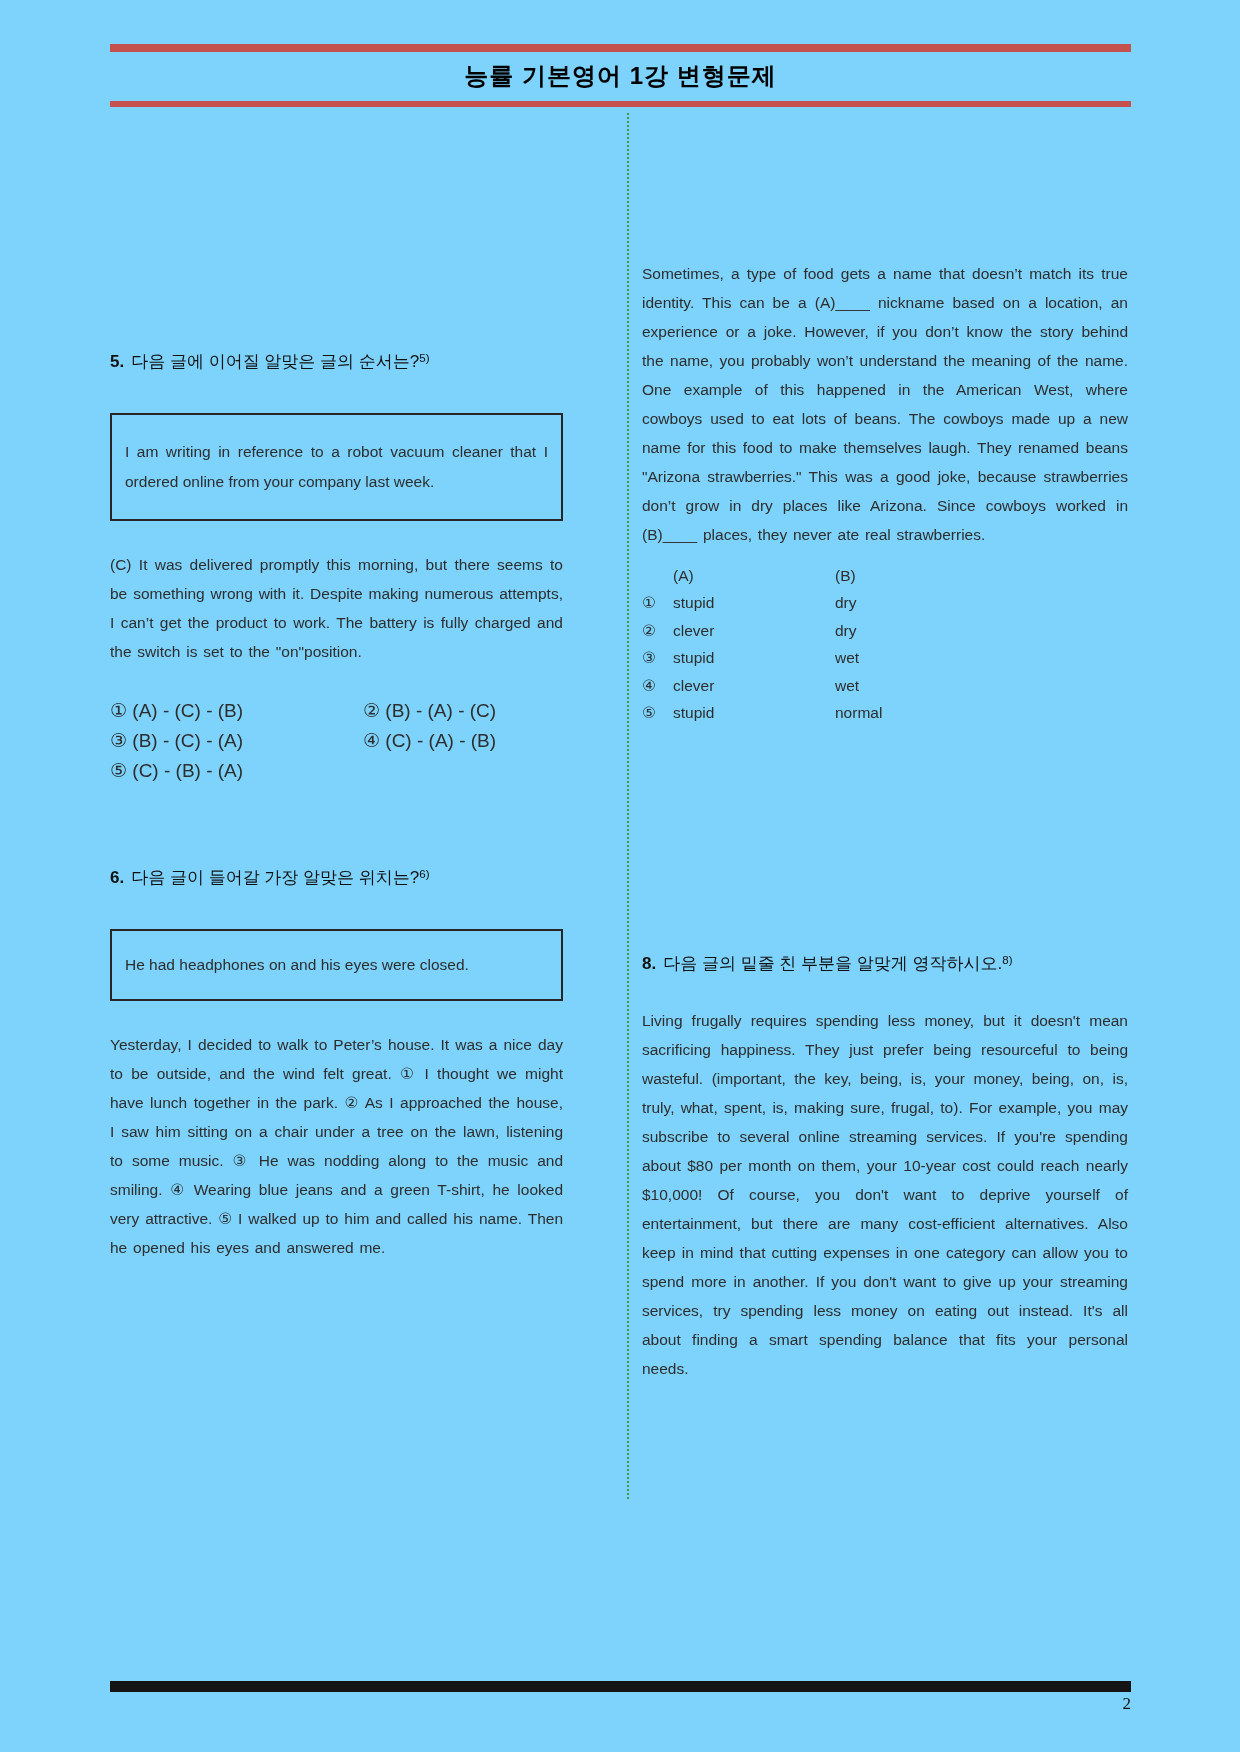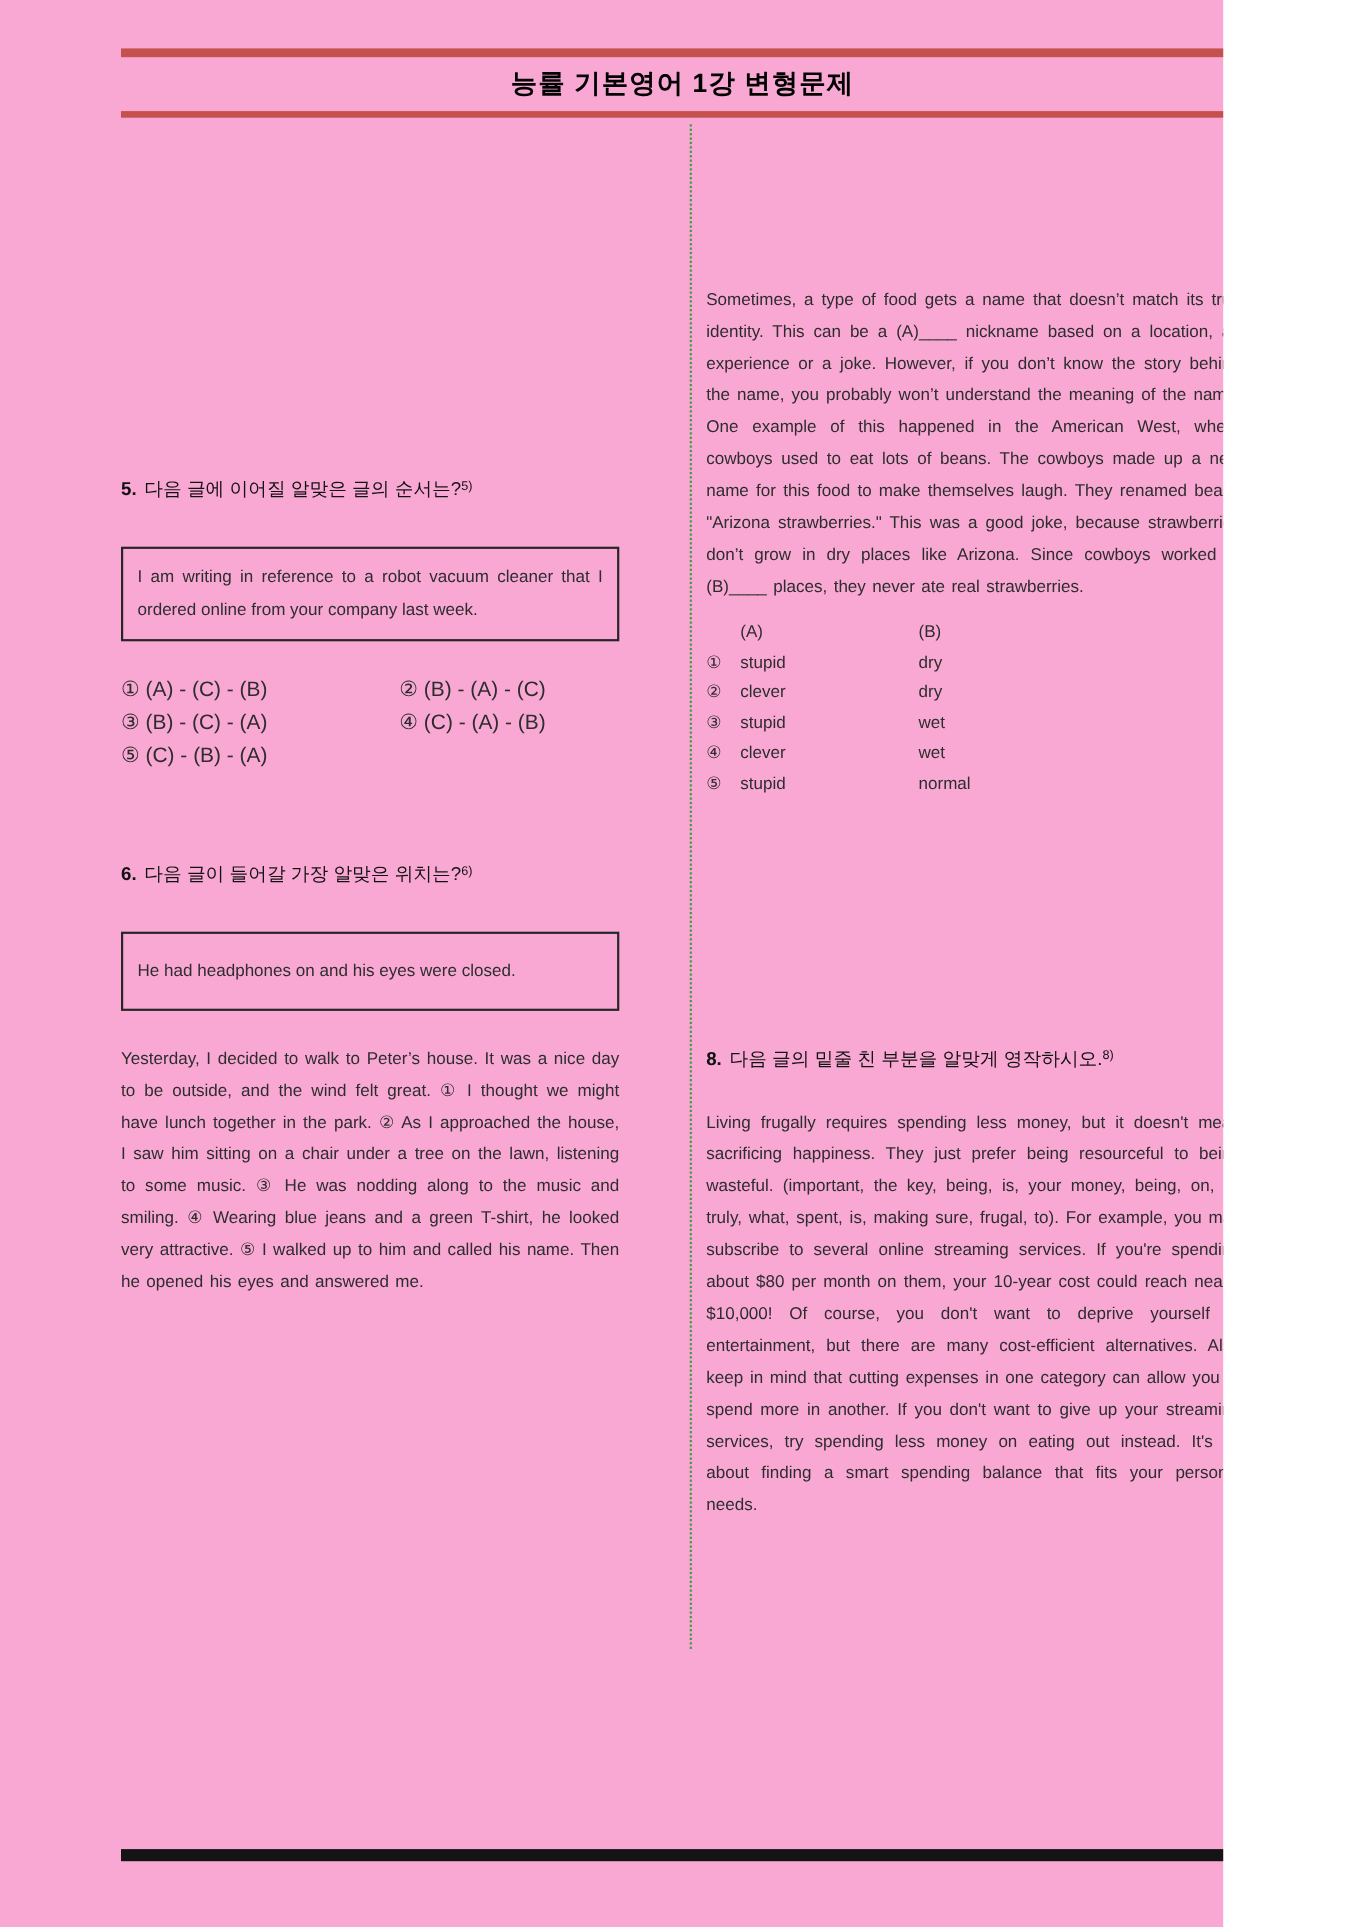--- a/index.html
+++ b/index.html
@@ -1,20 +1,20 @@
 <!DOCTYPE html>
 <html style="--accent-red: #C5514F; --divider-green: #3E9B3E; --footer-bar: #141414;"><head>
 <meta charset="utf-8">
 <style>
   html, body { margin: 0; padding: 0; background: #ffffff; }
   .page {
     position: relative;
-    width: 1112px;
+    width: 1240px;
     height: 1752px;
-    background: #f9a8d4;
+    background: #7dd3fc;
     font-family: "Liberation Sans", "DejaVu Sans", sans-serif;
     color: #2d2d2d;
     overflow: hidden;
   }
 
   
   .doc-header { position: absolute; left: 110px; top: 44px; width: 1021px; }
   .rule { height: 8px; background: var(--accent-red, #C5514F); }
   .rule.thin { height: 6px; }
   .doc-title {
@@ -34,21 +34,21 @@
 
   
   .q-header { font-size: 17px; line-height: 24px; color: #111111; }
   .q-num { font-weight: 700; margin-right: 7px; }
   .q-sup { font-size: 11.5px; position: relative; top: -5px; }
 
   
   .text-box {
     border: 2px solid #262626;
     margin-top: 38px;
-    padding: 11px 13px;
+    padding: 22px 13px;
     font-size: 15.5px;
     line-height: 30px;
     text-align: justify;
   }
   .text-box.single { padding: 19px 13px; text-align: left; }
 
   
   .para {
     margin-top: 29px;
     font-size: 15.5px;
@@ -96,20 +96,21 @@
 
   <div class="columns">
 
     <div class="col-left">
 
       <div>
         <div class="q-header">
           <span class="q-num">5.</span><span>다음 글에 이어질 알맞은 글의 순서는?</span><span class="q-sup">5)</span>
         </div>
         <div class="text-box">I am writing in reference to a robot vacuum cleaner that I ordered online from your company last week.</div>
+        <div class="para">(C) It was delivered promptly this morning, but there seems to be something wrong with it. Despite making numerous attempts, I can’t get the product to work. The battery is fully charged and the switch is set to the "on"position.</div>
         <div class="q5-options">
           <div class="row">
             <span class="c1">① (A) - (C) - (B)</span>
             <span>② (B) - (A) - (C)</span>
           </div>
           <div class="row">
             <span class="c1">③ (B) - (C) - (A)</span>
             <span>④ (C) - (A) - (B)</span>
           </div>
           <div class="row">

